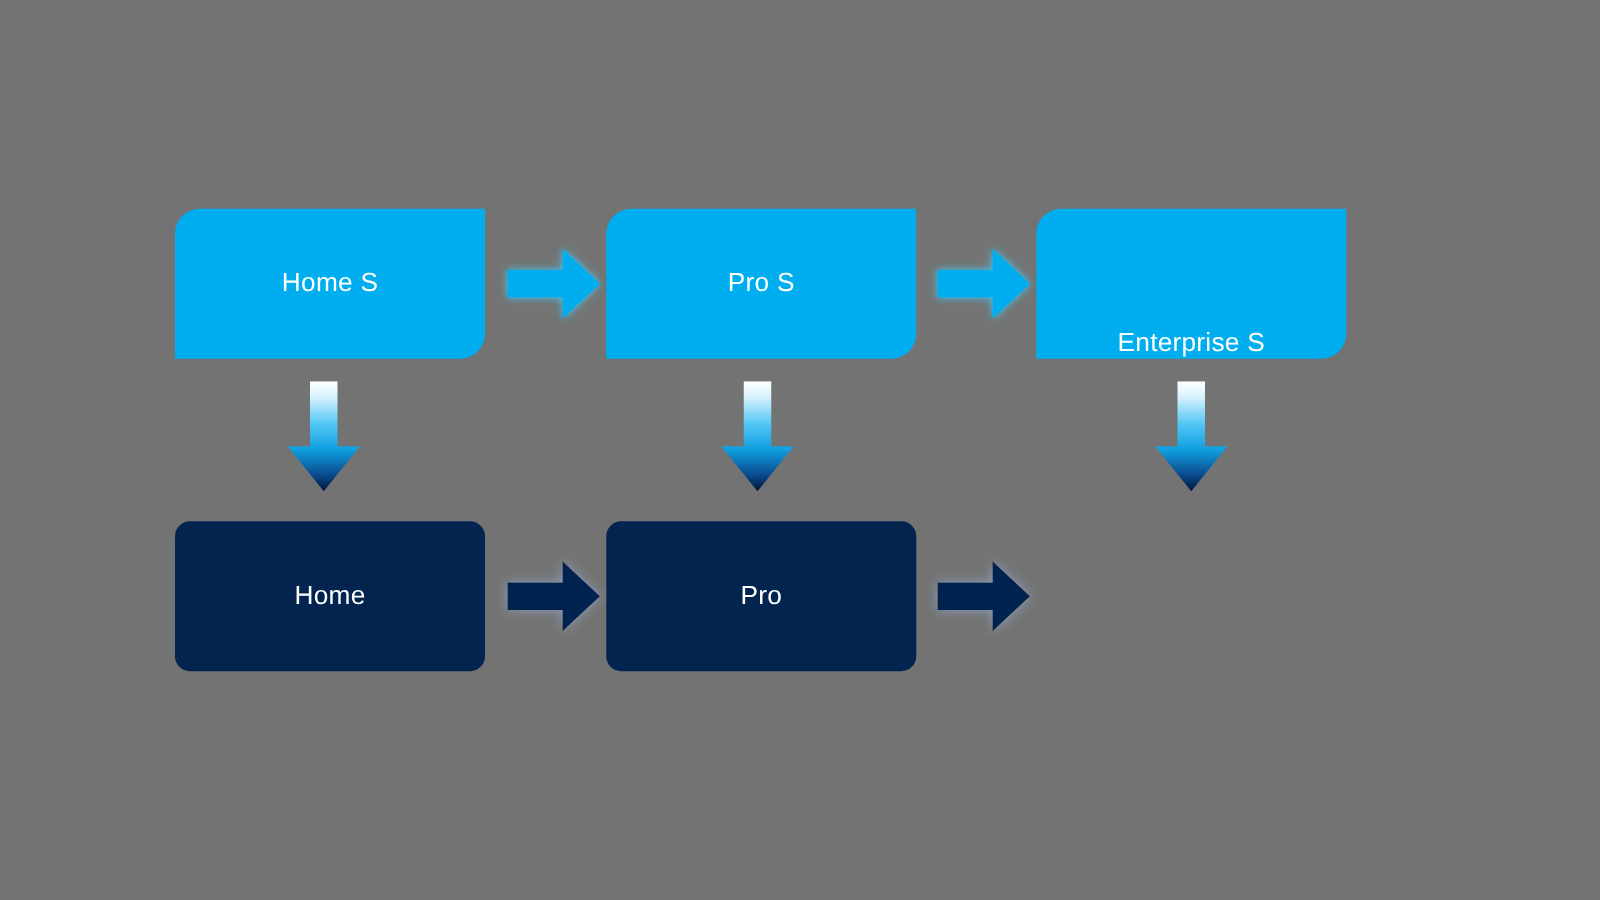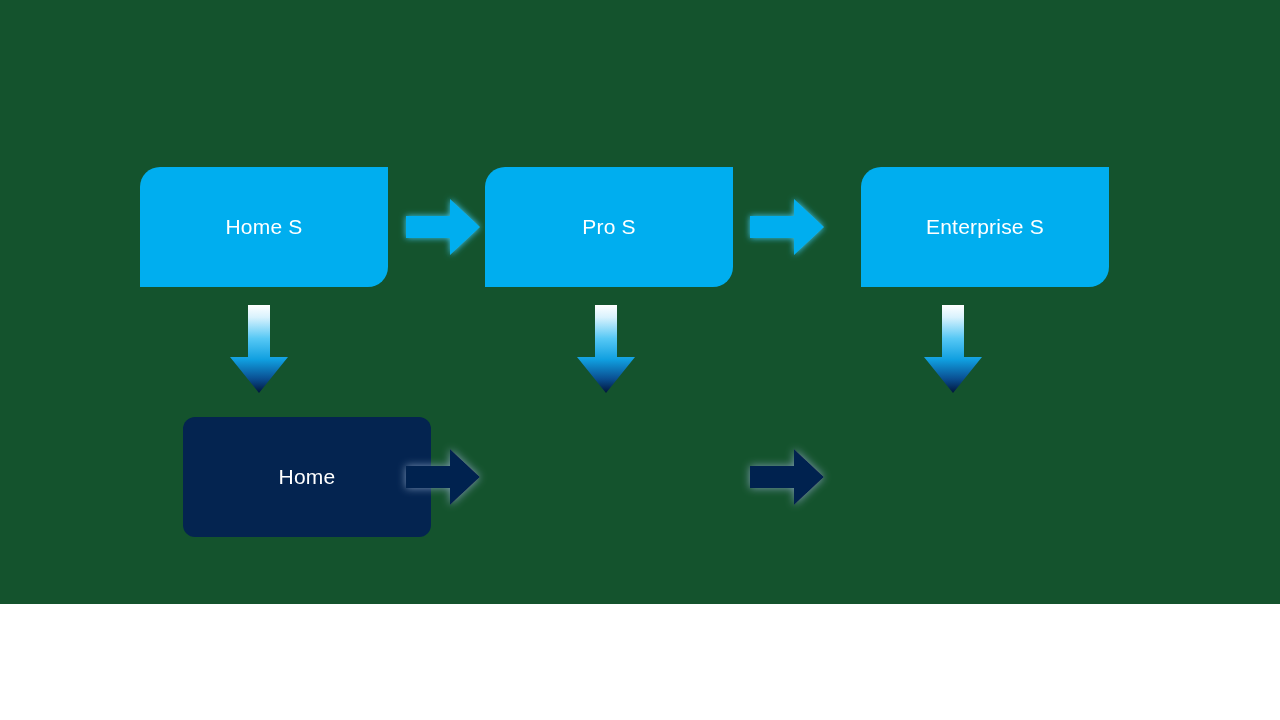--- a/index.html
+++ b/index.html
@@ -11,22 +11,22 @@
   body {
     width: 1280px;
     height: 720px;
     font-family: "Liberation Sans", sans-serif;
     overflow: hidden;
   }
 
   #stage {
     position: relative;
     width: 1280px;
-    height: 604px;
-    background: #14532d;
+    height: 720px;
+    background: #737373;
   }
 
   
   .node {
     position: absolute;
     display: flex;
     align-items: center;
     justify-content: center;
     box-sizing: border-box;
     width: 248px;
@@ -45,29 +45,28 @@
 
   
   .node-top {
     background: #00aeef;
     border-radius: 20px 0 20px 0;
   }
   
   .node-bottom {
     background: #042450;
     border-radius: 12px;
-    margin-left: 43px;
   }
 
   
   .row-top    { top: 167px; }
   .row-bottom { top: 417px; }
   .col-1 { left: 140px; }
   .col-2 { left: 485px; align-items: center; }
-  .col-3 { left: 861px; }
+  .col-3 { left: 829px; align-items: flex-end; }
 
   
   .arrow-h {
     position: absolute;
     width: 78px;
     height: 62px;
   }
   .arrow-h svg { display: block; width: 100%; height: 100%; overflow: visible; }
 
   .arrow-h.row-top-arrow    { top: 196px; }
@@ -101,20 +100,23 @@
   </div>
 
   <div class="node node-top row-top col-3">
     <span class="node-label">Enterprise S</span>
   </div>
 
   <div class="node node-bottom row-bottom col-1">
     <span class="node-label">Home</span>
   </div>
 
+  <div class="node node-bottom row-bottom col-2">
+    <span class="node-label">Pro</span>
+  </div>
 
 
   <div class="arrow-h row-top-arrow gap-1">
     <svg viewBox="0 0 78 62" xmlns="http://www.w3.org/2000/svg">
       <defs>
         <filter id="glow-cyan-1" x="-40%" y="-40%" width="180%" height="180%">
           <feDropShadow dx="0" dy="0" stdDeviation="3.2" flood-color="#3fd0ff" flood-opacity="0.95"></feDropShadow>
         </filter>
       </defs>
       <polygon points="2,20 46,20 46,3 76,31 46,59 46,42 2,42" fill="#00aeef" filter="url(#glow-cyan-1)"></polygon>

